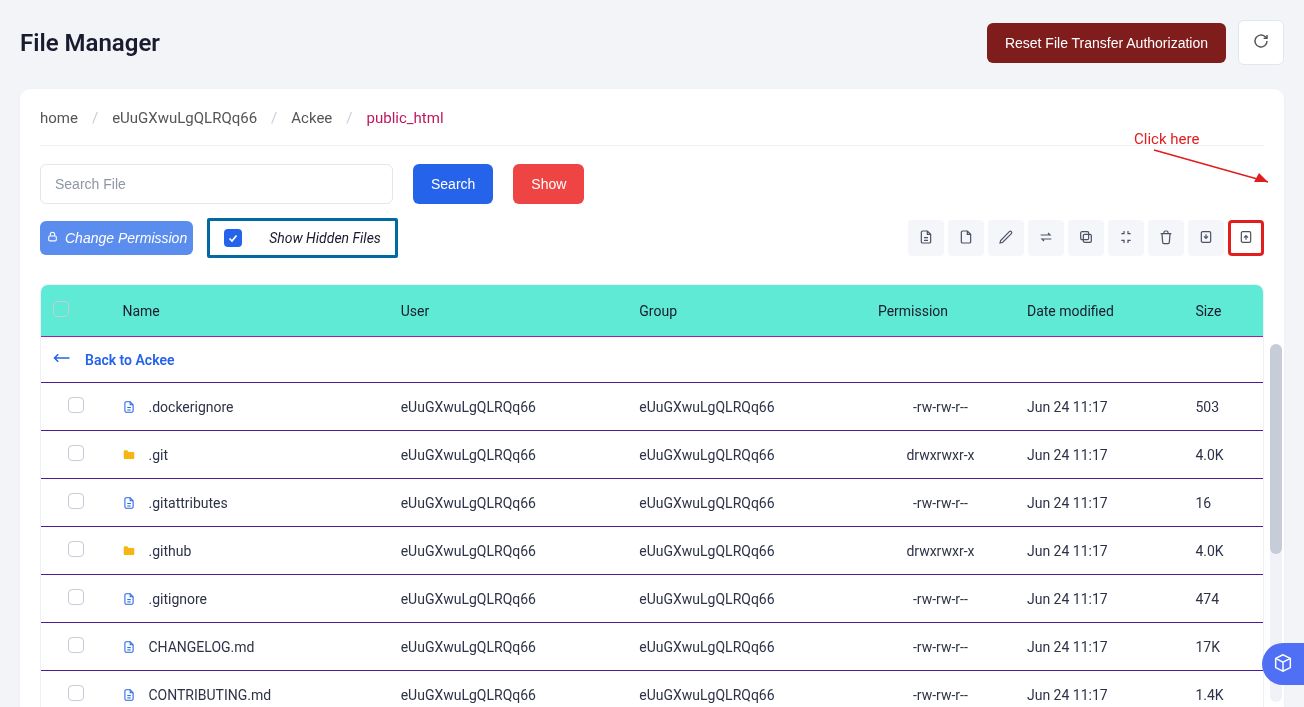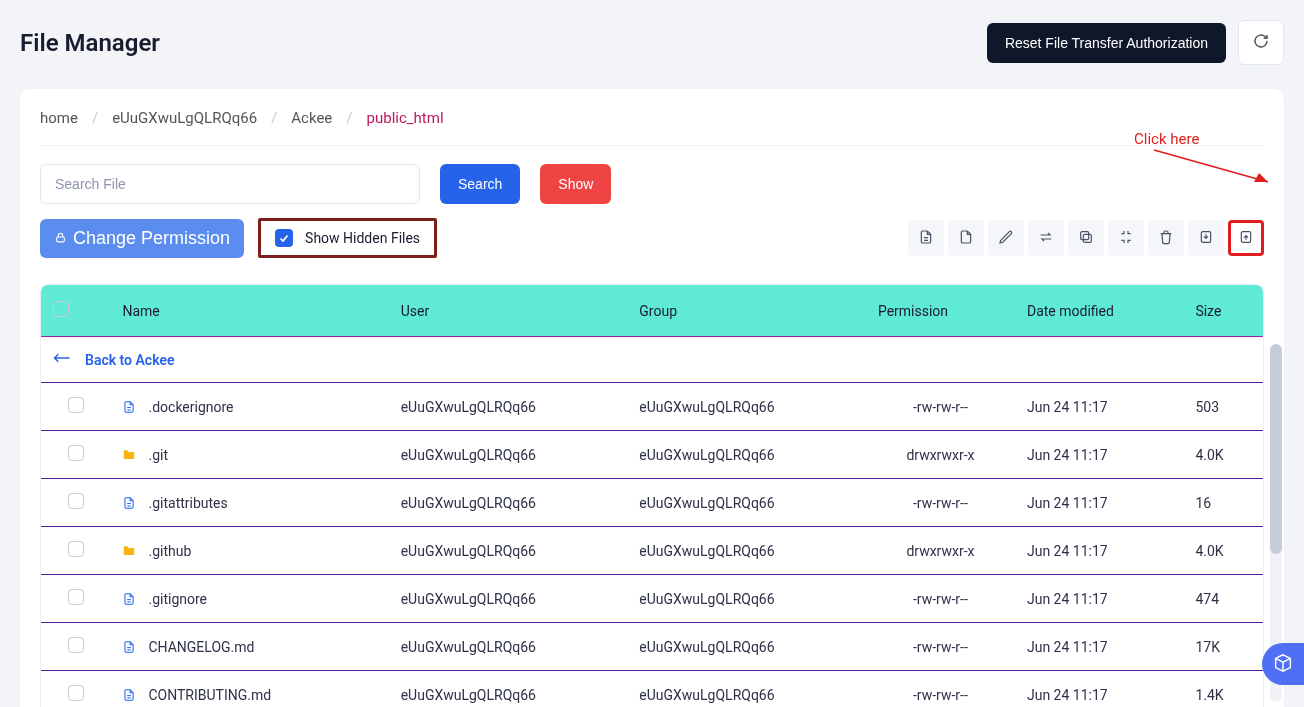--- a/index.html
+++ b/index.html
@@ -37,21 +37,21 @@
   border-radius: 6px;
   padding: 12px 18px;
   font-size: 14px;
   font-weight: 500;
   cursor: pointer;
   display: inline-flex;
   align-items: center;
   gap: 6px;
 }
 .btn-orange {
-  background: #0f172a;
+  background: #7f1d1d;
   color: #fff;
 }
 .btn-refresh {
   background: #fff;
   color: #555;
   border: 1px solid #e2e6ef;
   padding: 12px 14px;
 }
 .card {
   background: #fff;
@@ -70,21 +70,21 @@
 }
 .breadcrumb .sep { color: #c6ccd8; }
 .breadcrumb .muted { color: #be185d; }
 .controls-row {
   display: flex;
   align-items: center;
   gap: 20px;
   padding: 18px 0 14px 0;
 }
 .search-input {
-  width: 380px;
+  width: 353px;
   height: 40px;
   border: 1px solid #e2e6ef;
   border-radius: 6px;
   padding: 0 14px;
   font-size: 14px;
   color: #333;
 }
 .search-input::placeholder { color: #8e95a6; }
 .btn-blue { background: #2563eb; color: #fff; }
 .btn-red { background: #ef4444; color: #fff; }
@@ -95,30 +95,32 @@
   padding-bottom: 26px;
 }
 .left-actions {
   display: flex;
   align-items: center;
   gap: 14px;
 }
 .btn-lightblue {
   background: #5b8def;
   color: #fff;
-  padding: 9px 14px;
-  font-size: 18px;
+  padding: 9px 6px;
+  font-size: 14px;
+  font-style: italic;
 }
 .checkbox-wrap {
   display: flex;
   align-items: center;
-  gap: 12px;
-  border: 3px solid #7f1d1d;
+  gap: 27px;
+  border: 3px solid #0369a1;
   padding: 8px 14px;
   border-radius: 2px;
+  font-style: italic;
 }
 .chk {
   width: 18px;
   height: 18px;
   background: #2563eb;
   border-radius: 4px;
   display: inline-flex;
   align-items: center;
   justify-content: center;
   color: #fff;

